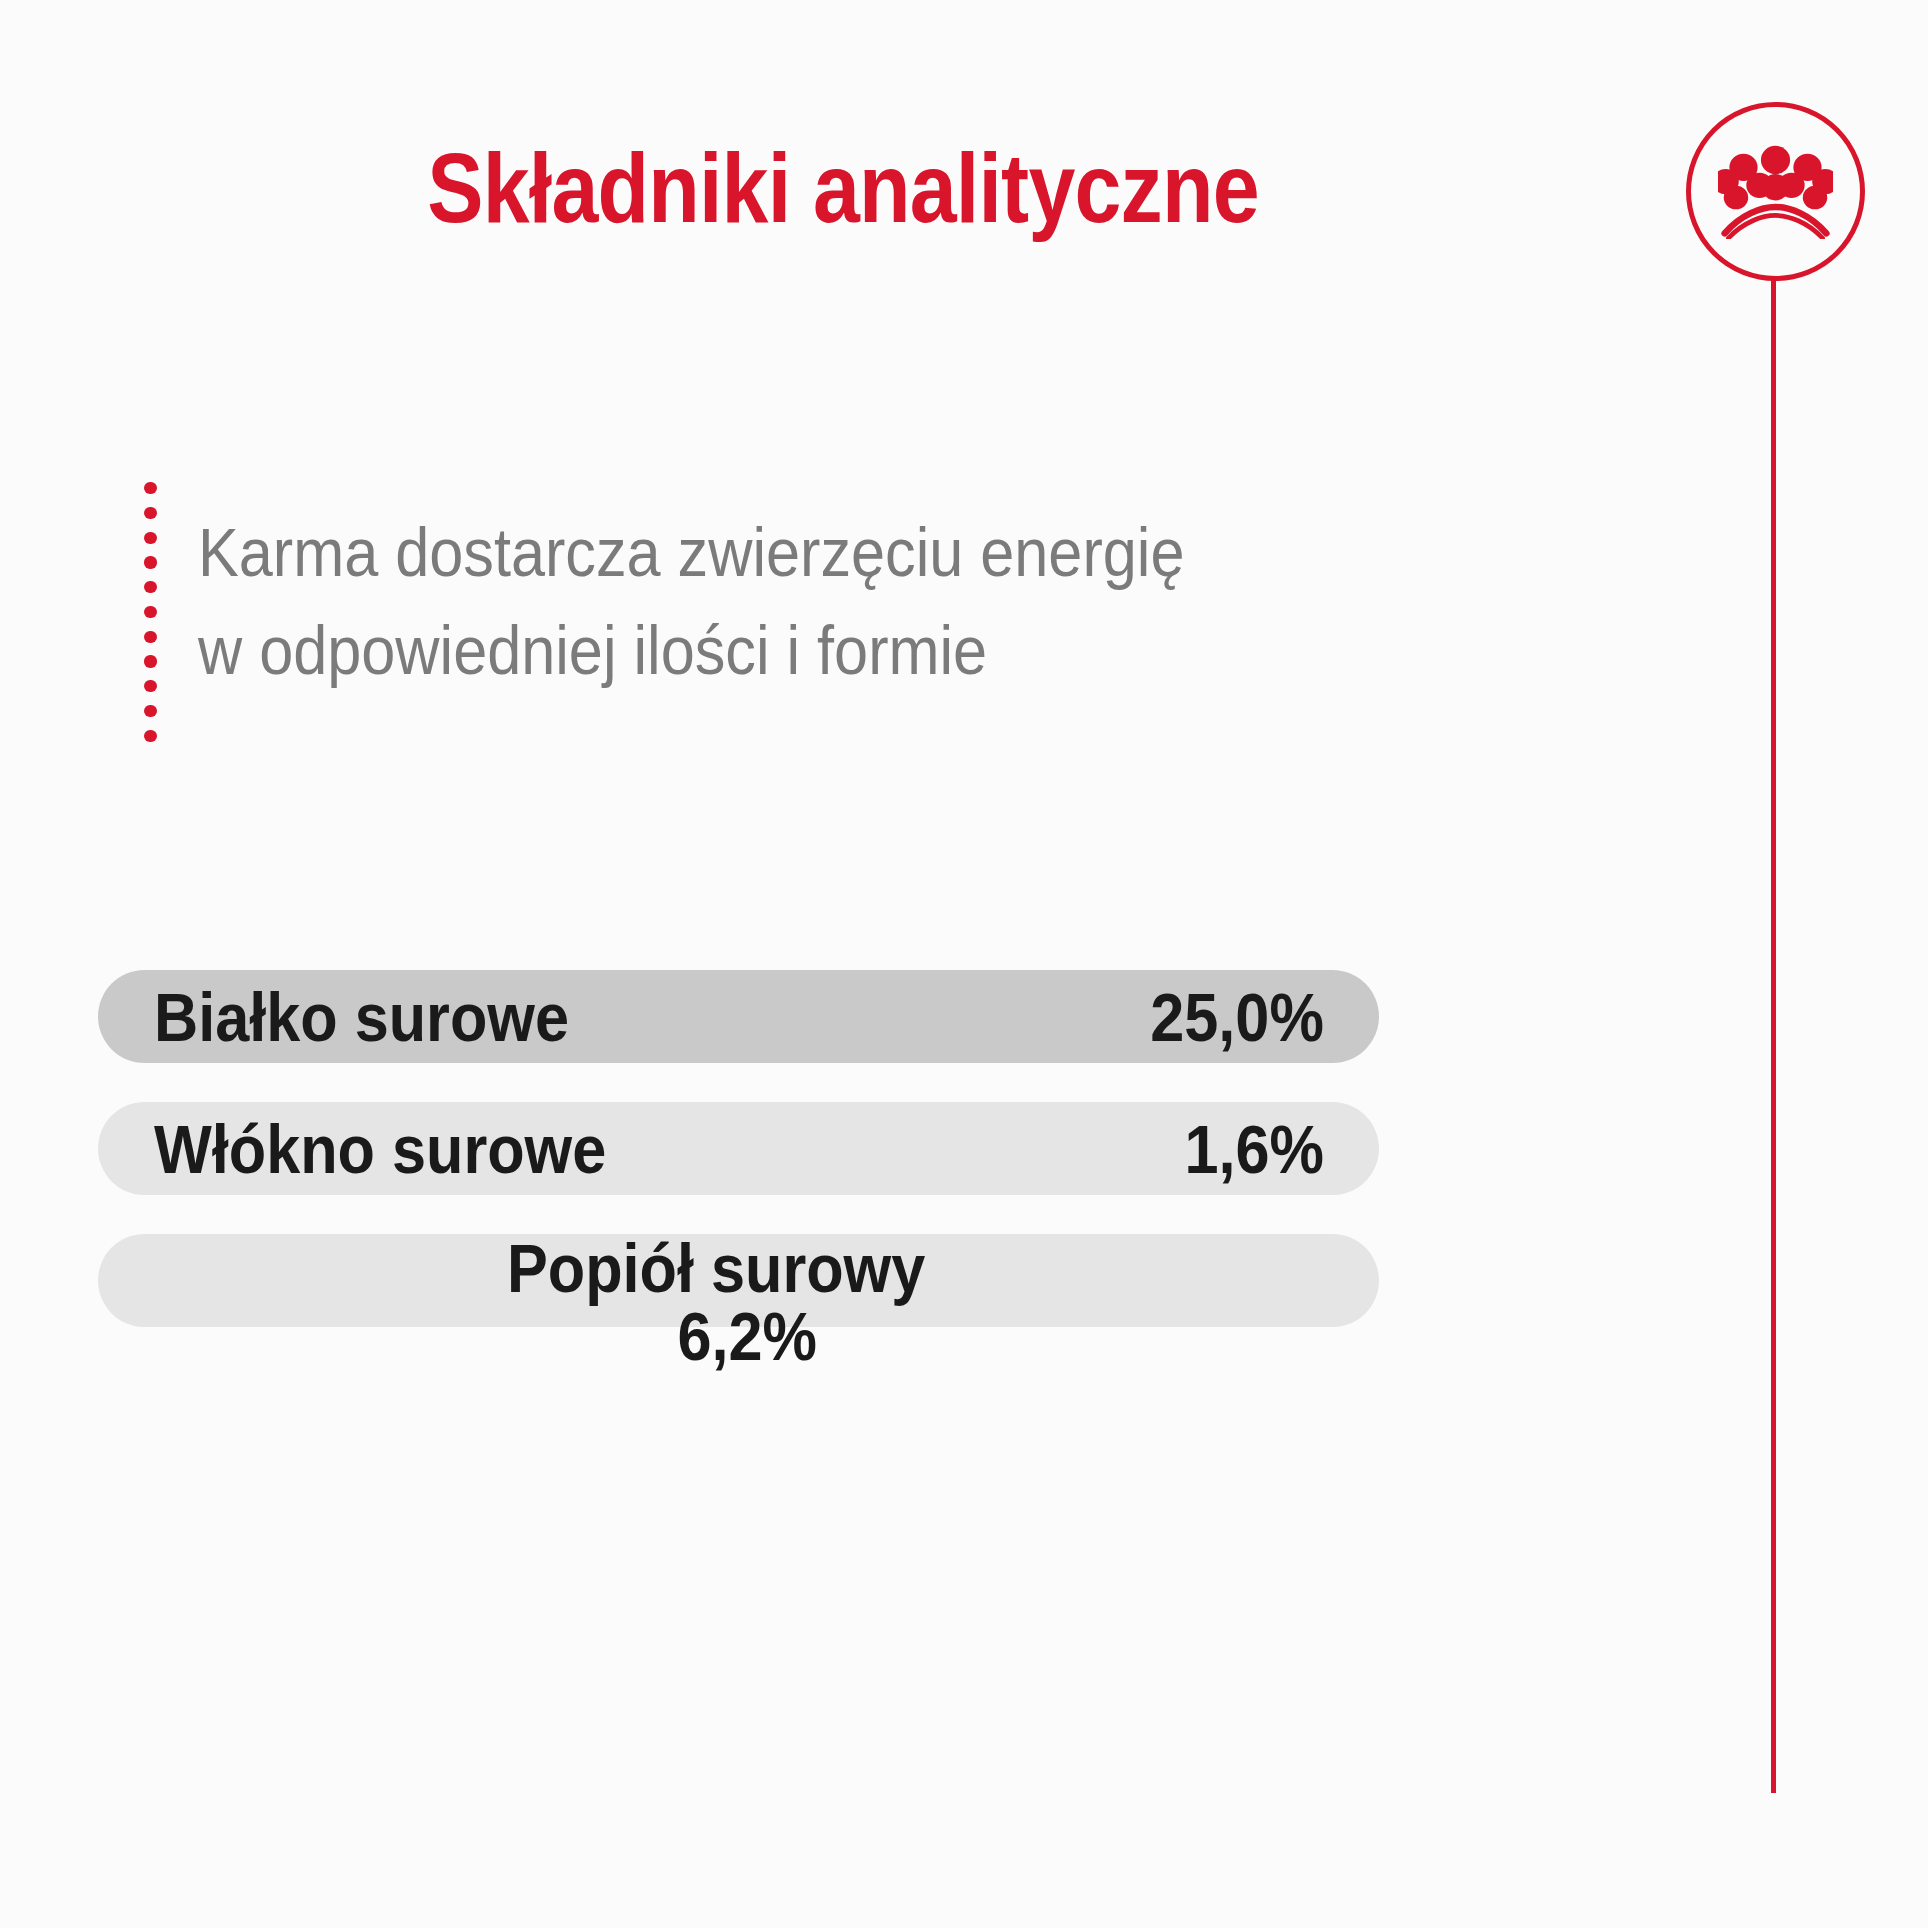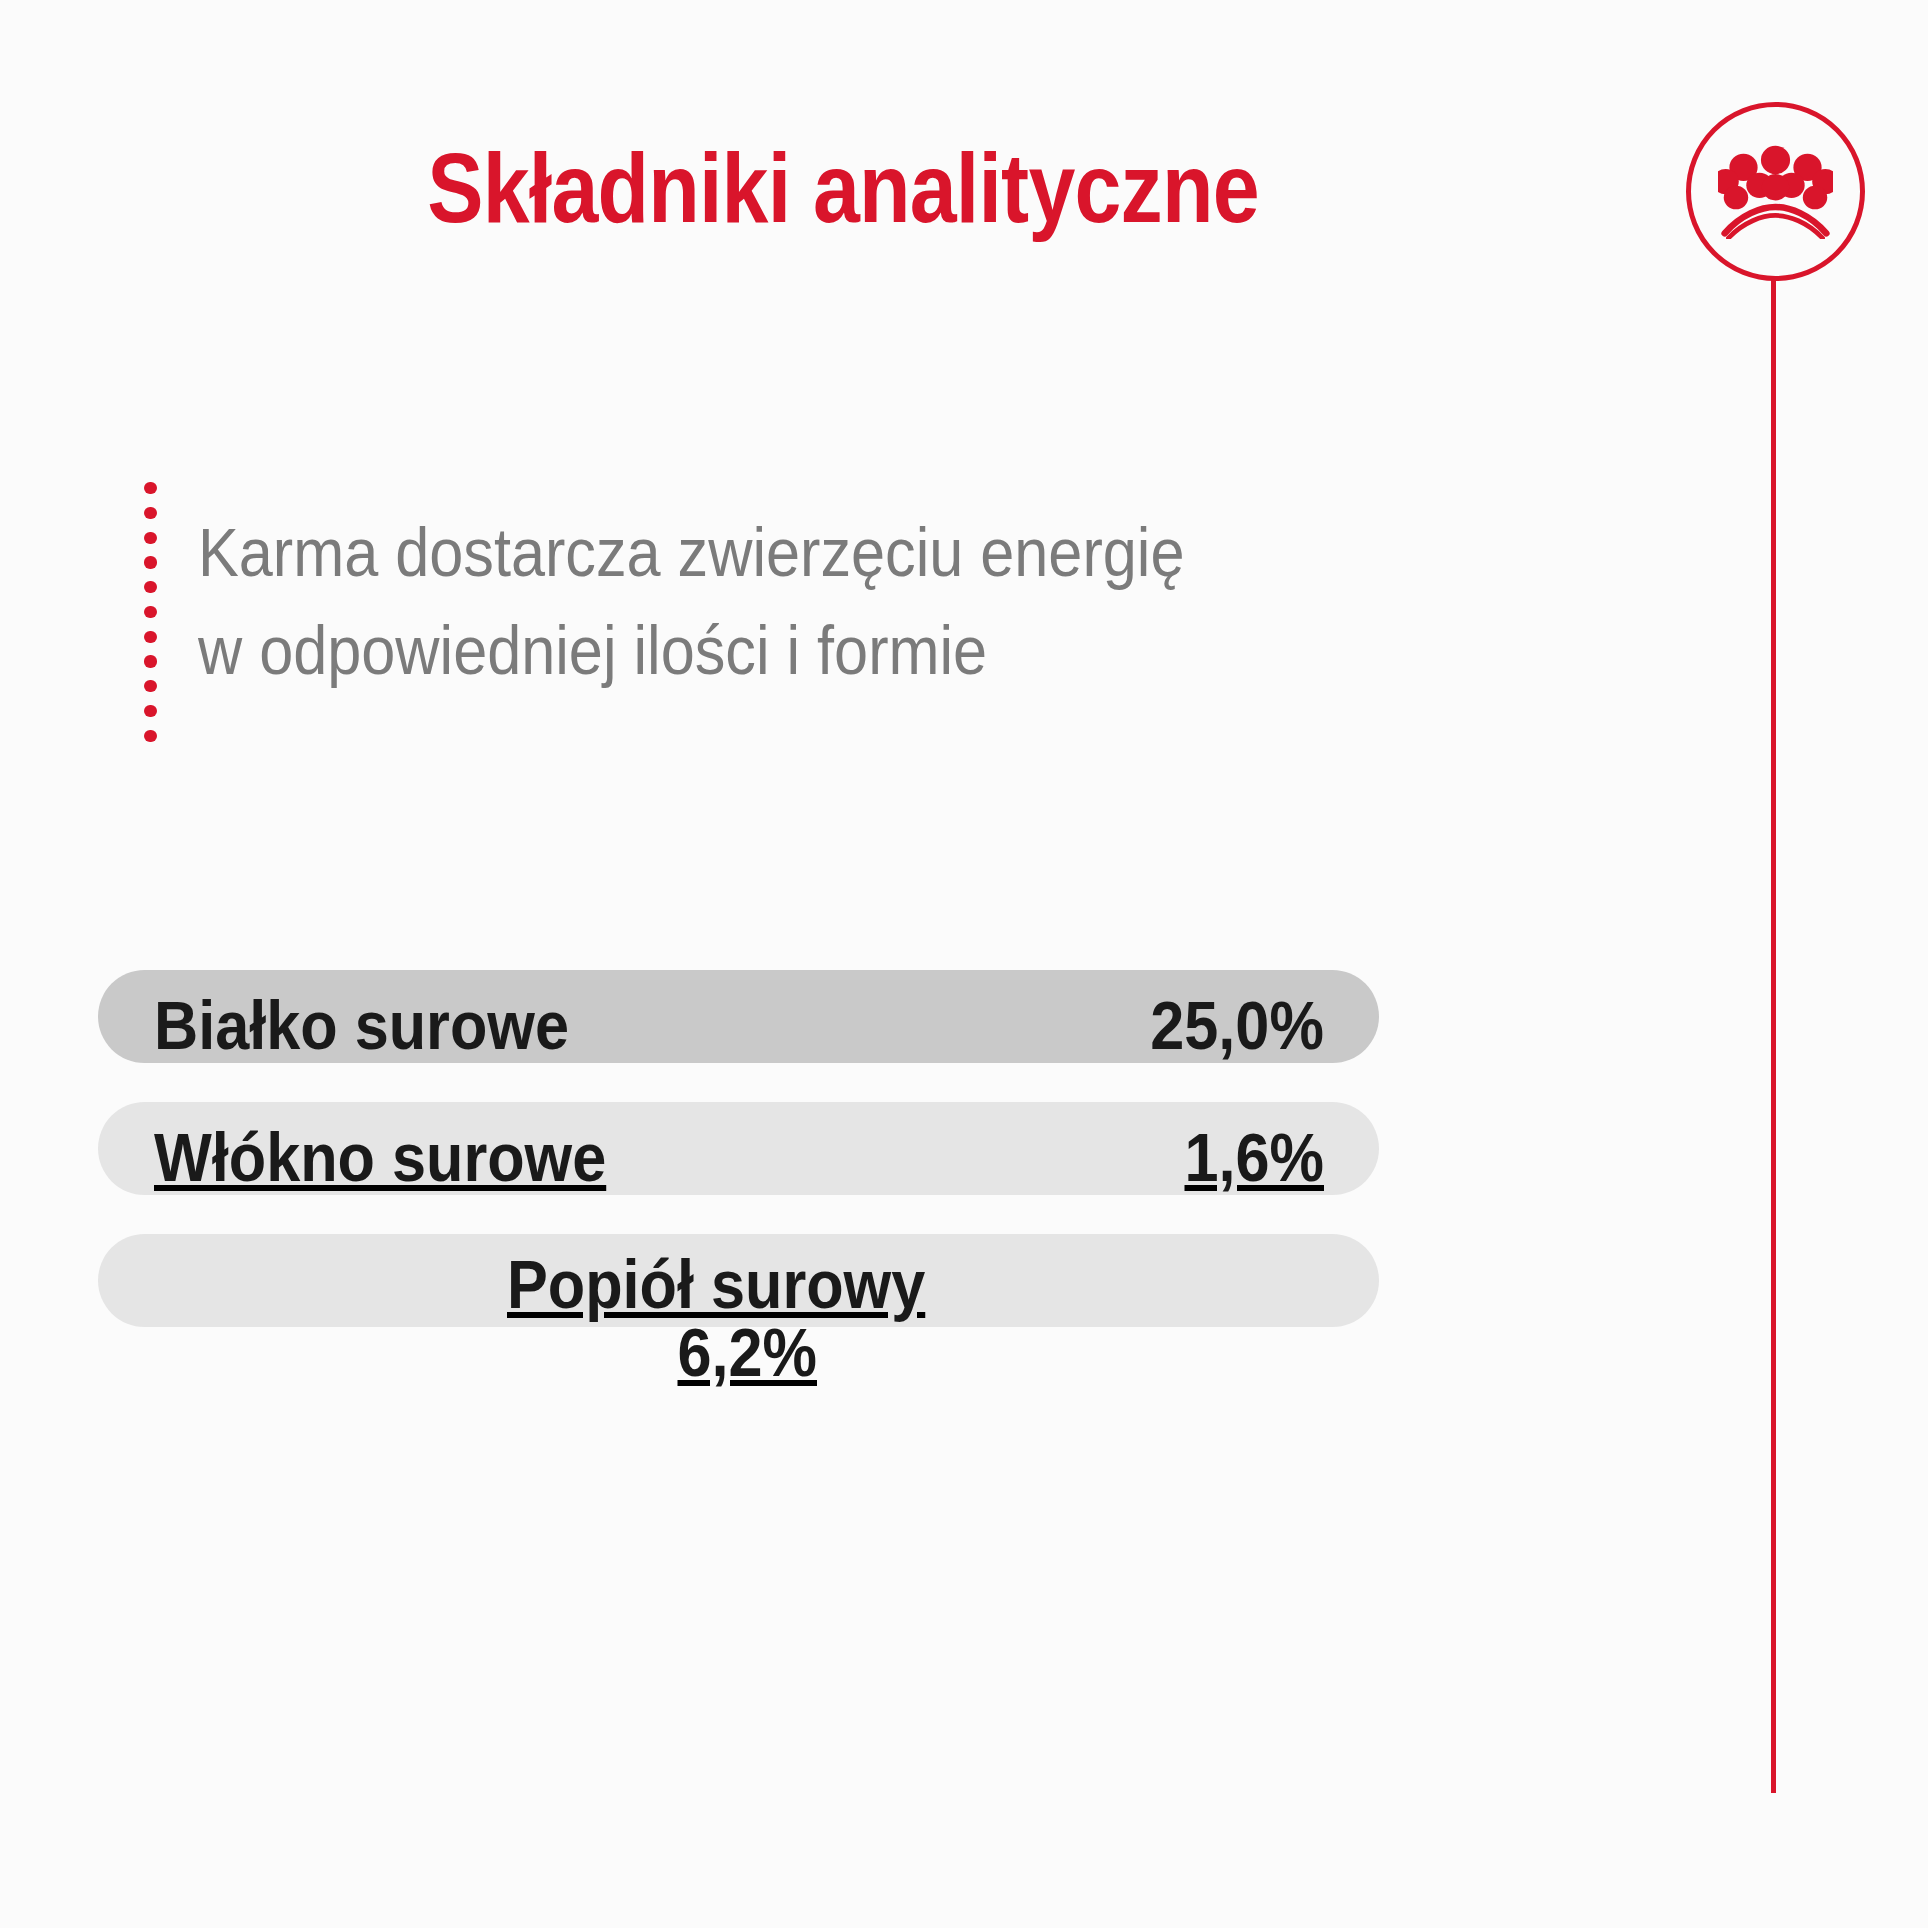--- a/index.html
+++ b/index.html
@@ -115,24 +115,24 @@
     width: 1281px;
   }
   .row {
     position: relative;
     height: 93px;
     border-radius: 47px;
     margin-bottom: 39px;
     display: flex;
     align-items: center;
     box-sizing: border-box;
-    padding: 16px 55px 0 56px;
+    padding: 0 55px 0 56px;
   }
   .row.dark  { background: #c9c9c9; }
-  .row.light { background: #e5e5e5; text-decoration: underline; }
+  .row.light { background: #e5e5e5; }
   .row:last-child { margin-bottom: 0; flex-direction: column; }
 
   .row-label,
   .row-value {
     color: #1a1a1a;
     font-family: "Liberation Sans Narrow", "Liberation Sans", sans-serif;
     font-weight: bold;
     font-size: 68px;
     line-height: 1;
     white-space: nowrap;

